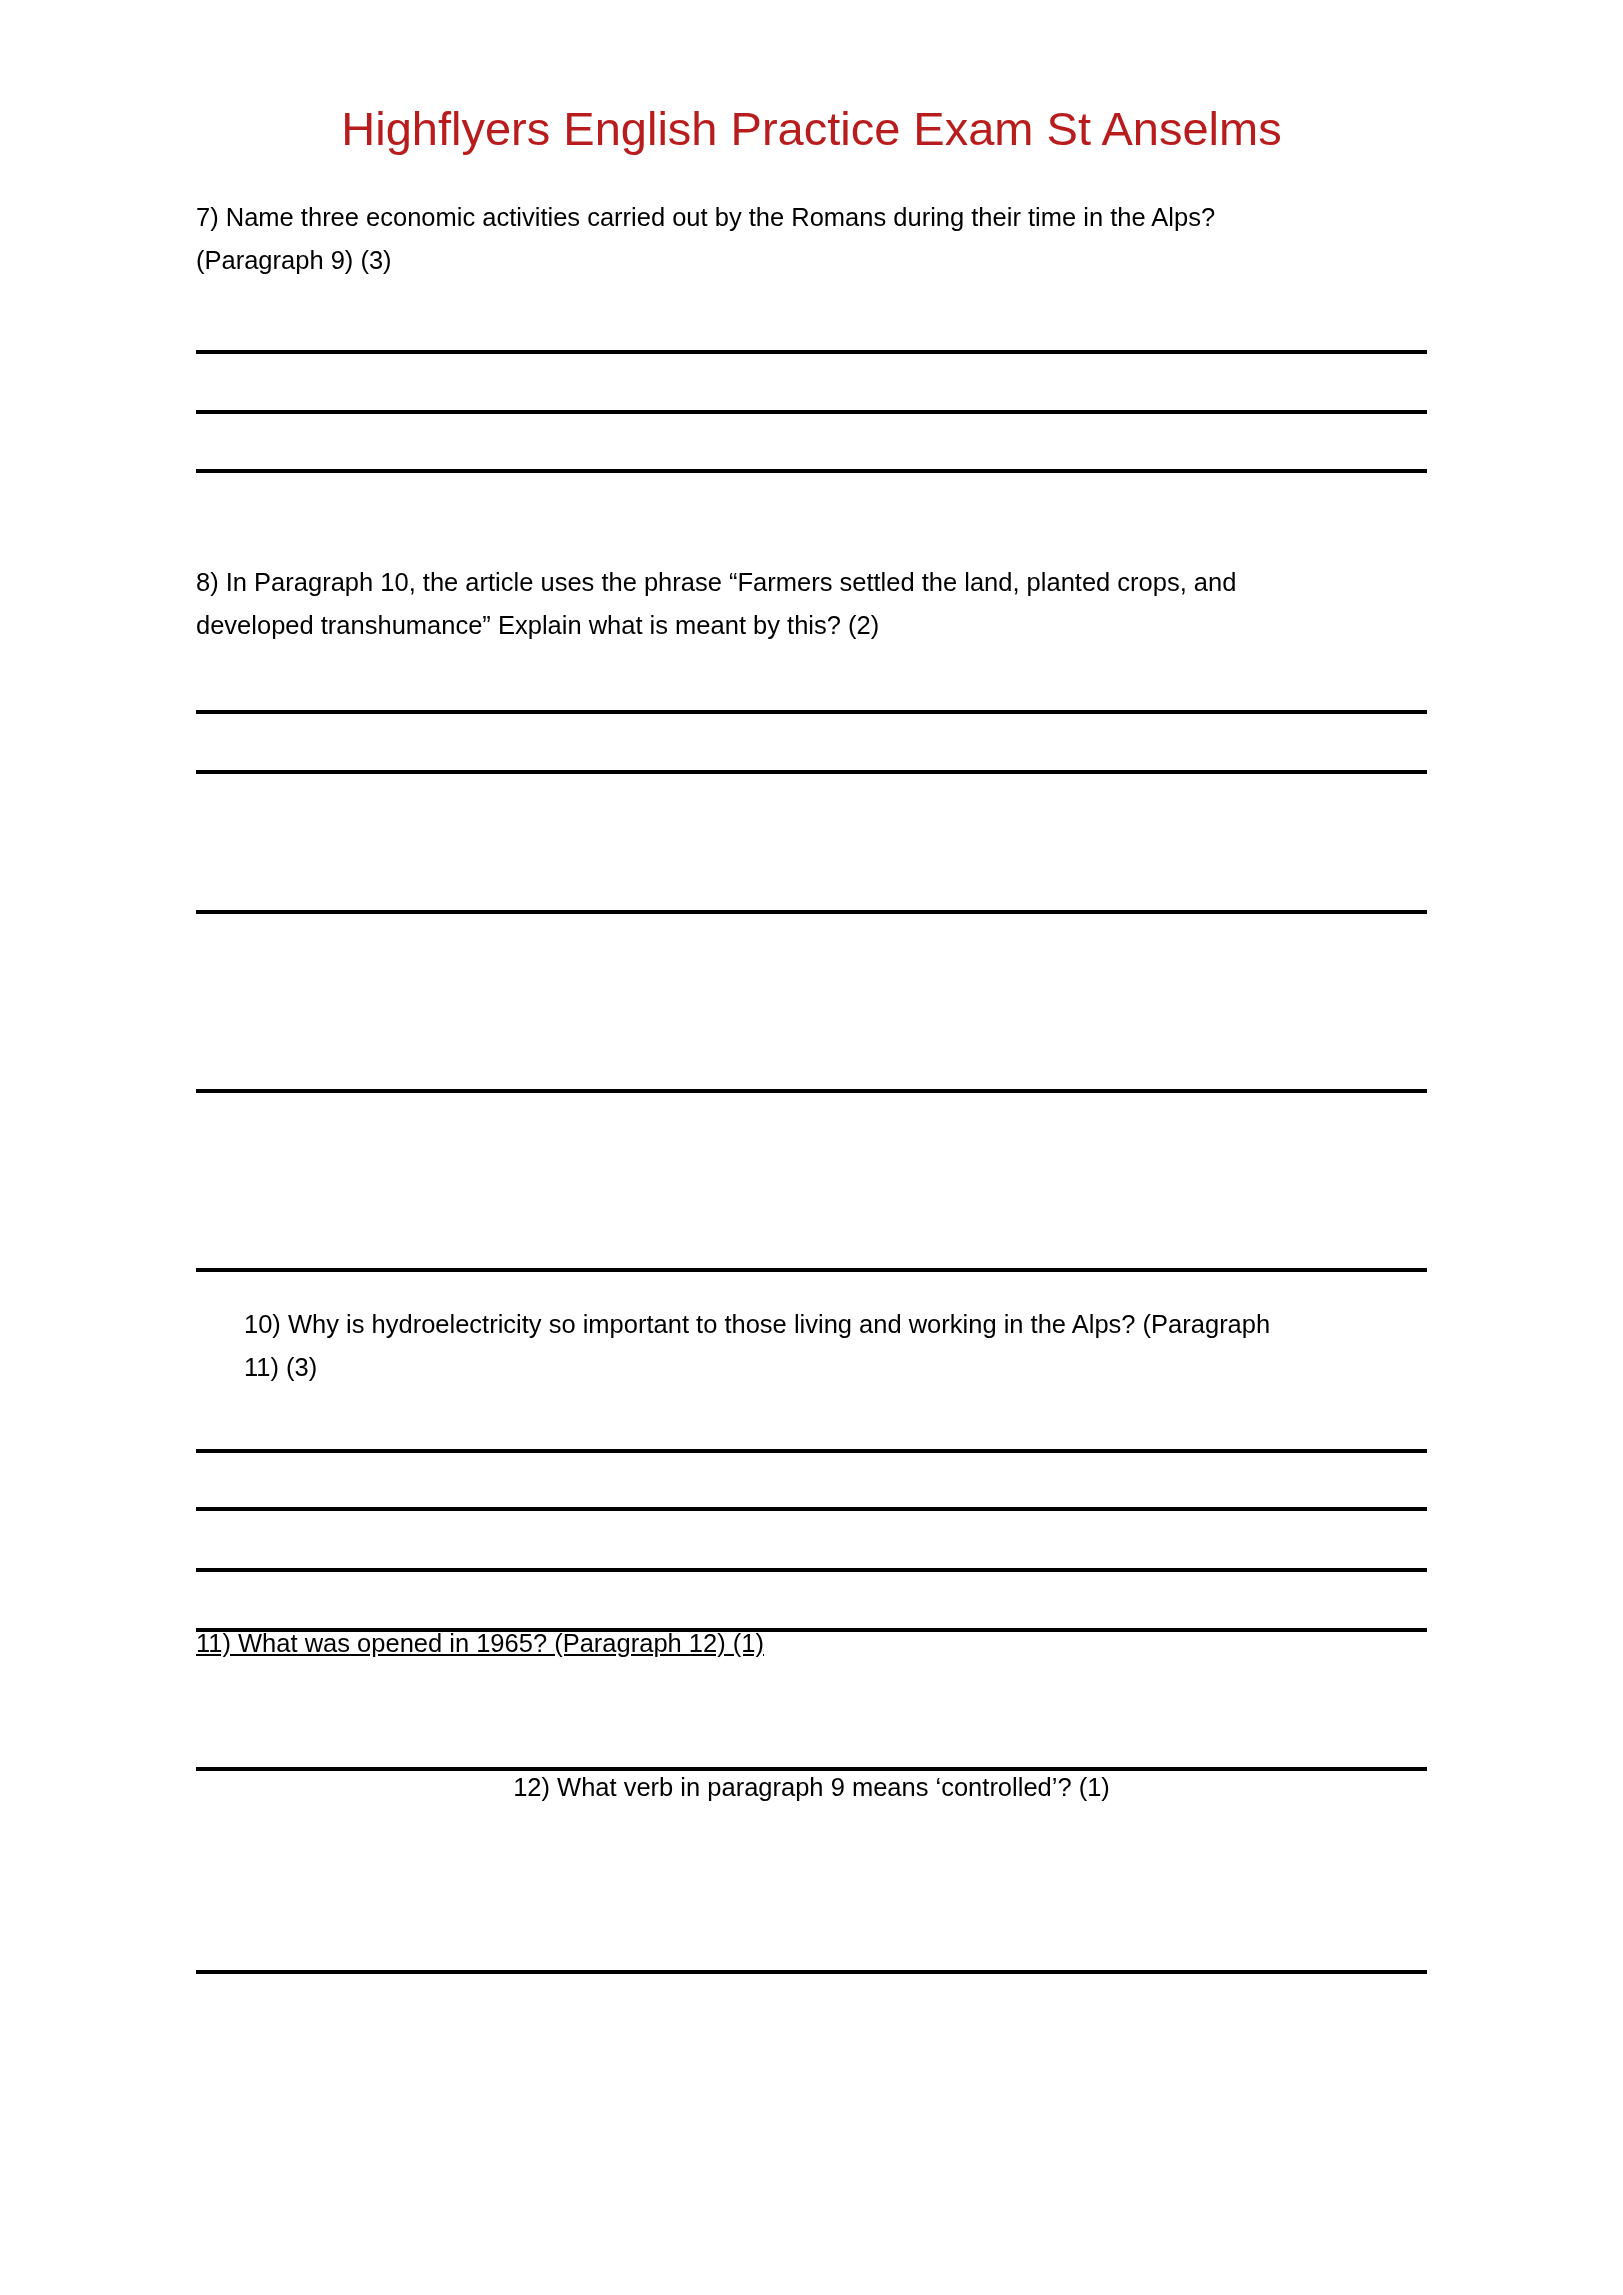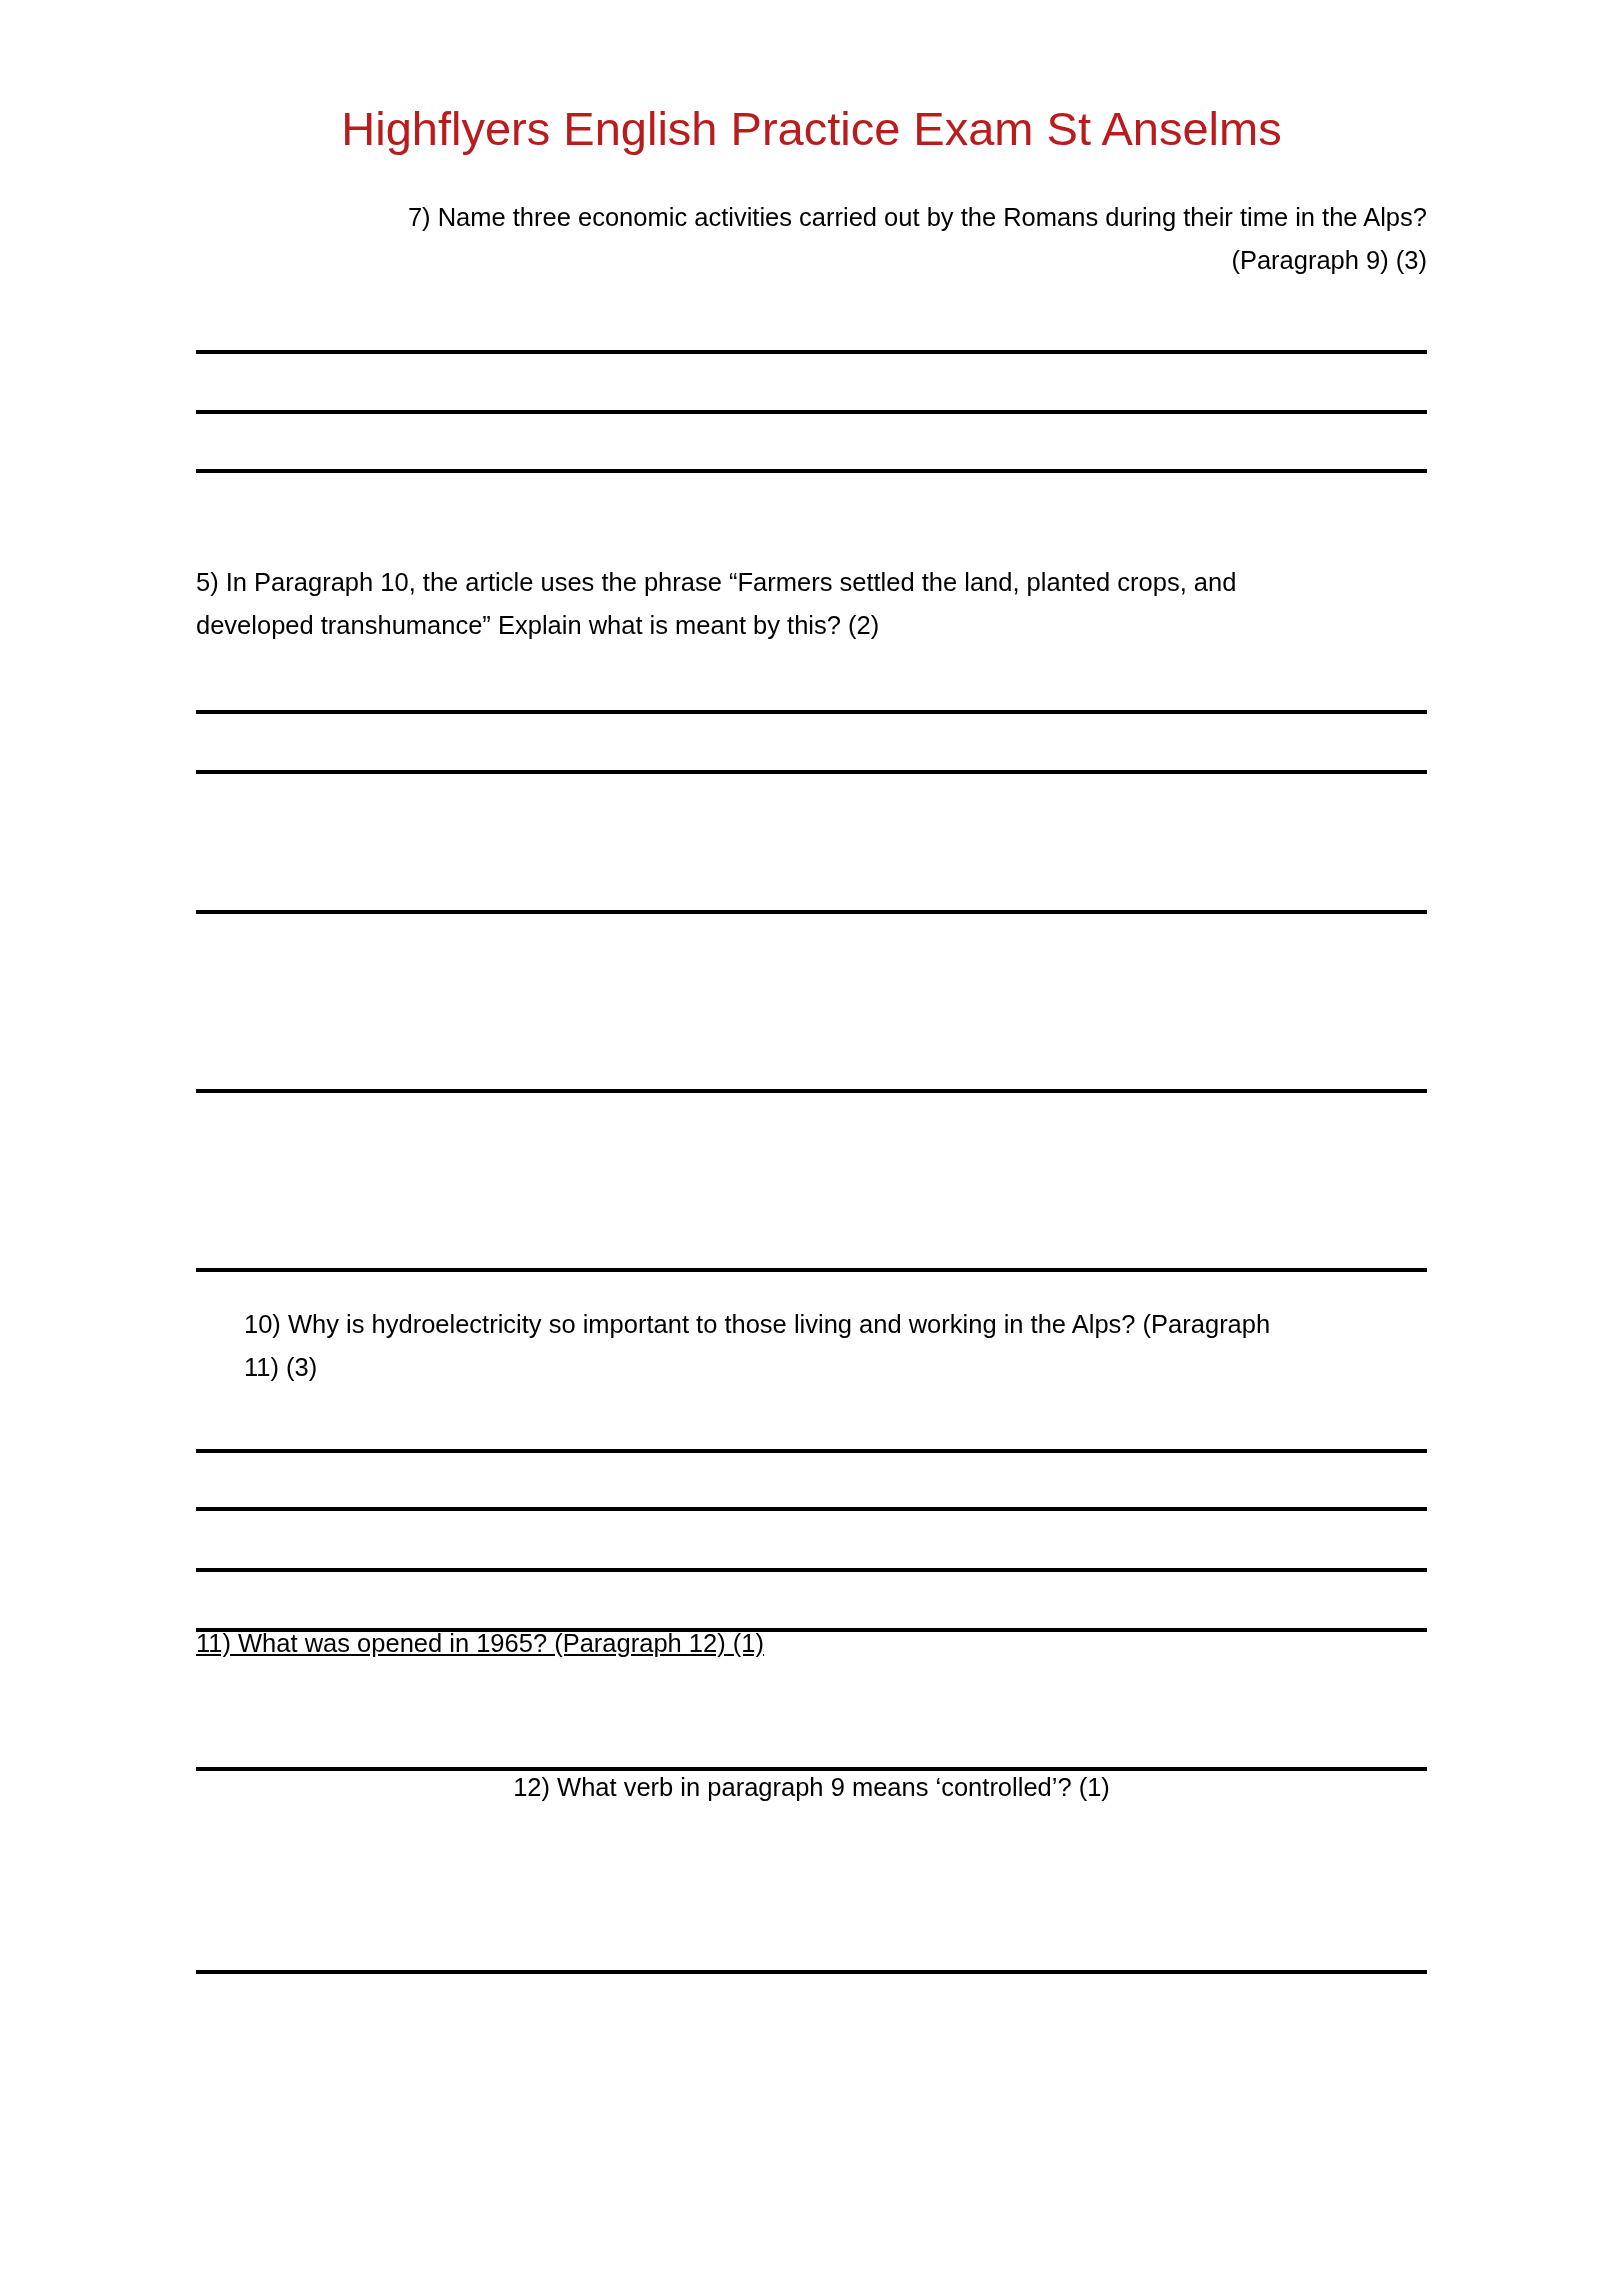--- a/index.html
+++ b/index.html
@@ -40,21 +40,21 @@
     left: 393px;
     width: 1035px;
   }
   .rule {
     position: absolute;
     left: 196px;
     width: 1231px;
     height: 0;
     border-top: 4.6px solid #000000;
   }
-  #q7  { top: 196px; text-align: right; }
+  #q7  { top: 196px; }
   #q8  { top: 561px; }
   #q9  { top: 805px; }
   #q9a { top: 944px; }
   #q9b { top: 1122px; }
   #q10 { top: 1303px; margin-left: 48px; }
   #q11 { top: 1622px; text-decoration: underline; }
   #q12 { top: 1766px; text-align: center; }
 </style>
 </head>
 <body>
@@ -62,21 +62,21 @@
 <div class="page">
 
   <div class="title">Highflyers English Practice Exam St Anselms</div>
 
   <div id="q7" class="q">7) Name three economic activities carried out by the Romans during their time in the Alps?
 (Paragraph 9) (3)</div>
   <div class="rule" style="top:350px"></div>
   <div class="rule" style="top:410px"></div>
   <div class="rule" style="top:469px"></div>
 
-  <div id="q8" class="q">5) In Paragraph 10, the article uses the phrase “Farmers settled the land, planted crops, and
+  <div id="q8" class="q">8) In Paragraph 10, the article uses the phrase “Farmers settled the land, planted crops, and
 developed transhumance” Explain what is meant by this? (2)</div>
   <div class="rule" style="top:710px"></div>
   <div class="rule" style="top:770px"></div>
 
   <div class="rule" style="top:910px"></div>
 
   <div class="rule" style="top:1089px"></div>
 
   <div class="rule" style="top:1268px"></div>
 

